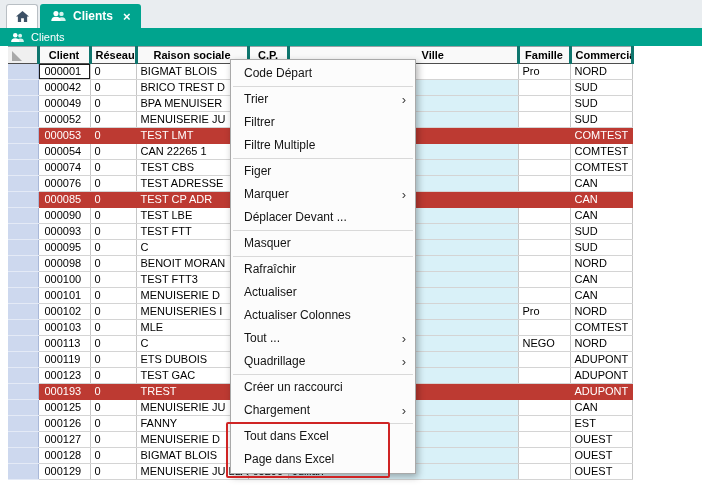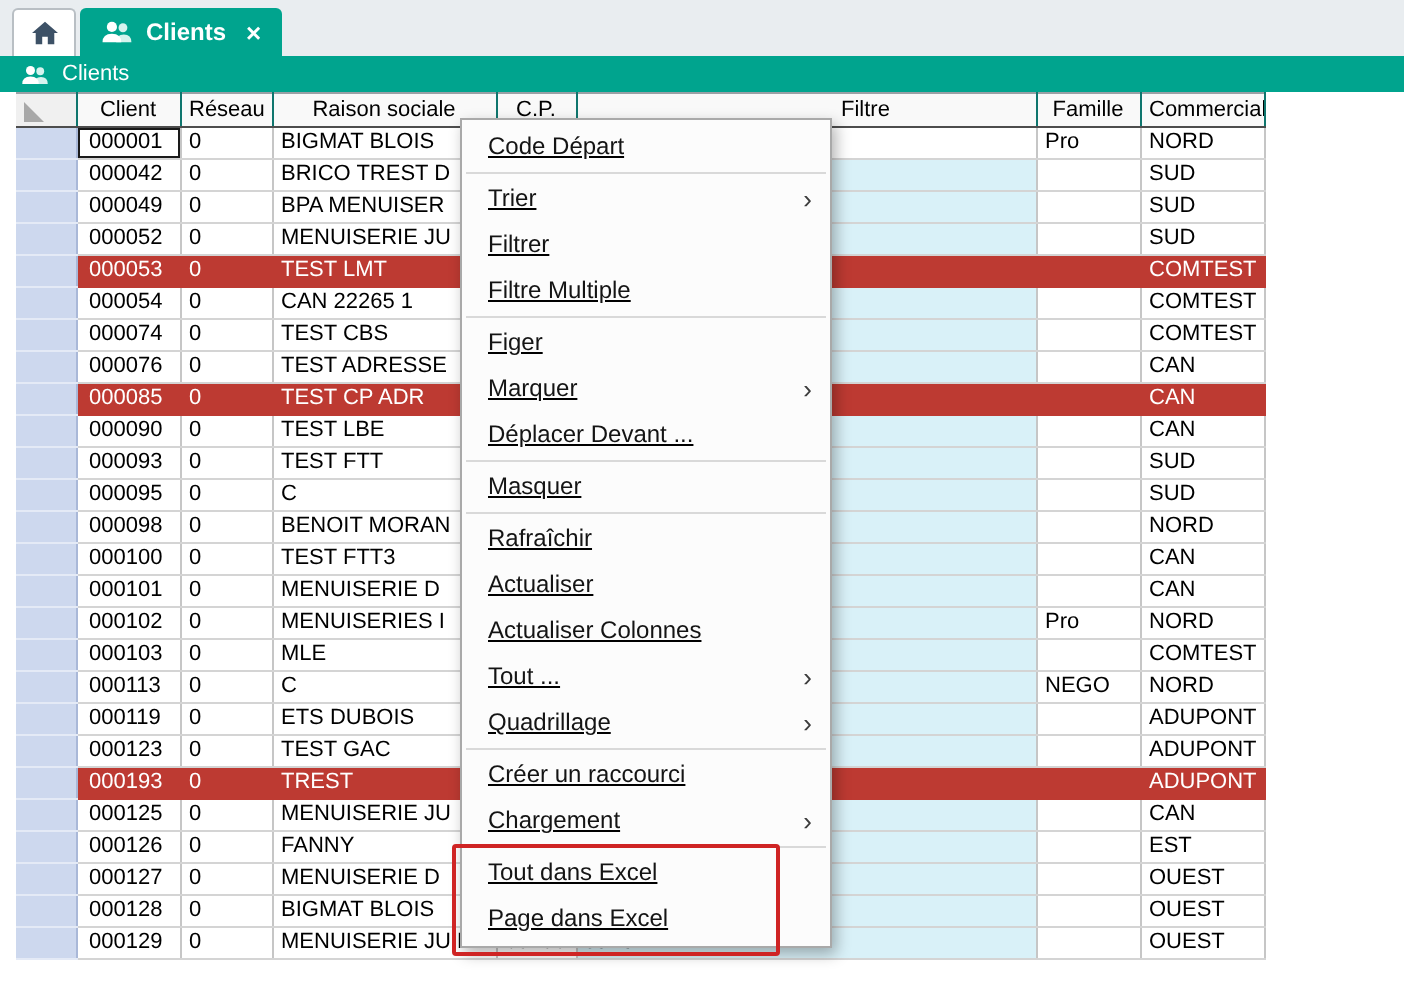--- a/index.html
+++ b/index.html
@@ -16,36 +16,36 @@
     gap:6px;padding:0 10px;margin-left:2px;color:#fff;font-weight:bold;font-size:12px;}
   .tab-close{font-size:13px;font-weight:bold;margin-left:4px;line-height:1;}
   
   .toolbar{height:18px;background:var(--teal,#00a48e);display:flex;align-items:center;gap:6px;
     padding-left:10px;color:#fff;font-size:11px;}
   
   .grid-wrap{position:absolute;top:46px;left:0;right:0;bottom:0;background:#fff;padding-left:8px;box-sizing:border-box;}
   table.grid{border-collapse:collapse;table-layout:fixed;width:624px;font-size:11px;color:#000;}
   th,td{height:15px;line-height:15px;padding:0 4px;overflow:hidden;white-space:nowrap;
     border-right:1px solid #c6c6c6;border-bottom:1px solid #d4d4d4;box-sizing:content-box;}
-  th{height:16px;background:#f9f9f9;font-weight:normal;text-align:center;
-    border-bottom:1px solid #4d4d4d;border-right:1px solid #0f766e;border-top:1px solid #9aa0a5;}
+  th{height:16px;background:#f9f9f9;font-weight:bold;text-align:center;
+    border-bottom:1px solid #4d4d4d;border-right:3px solid #0f766e;border-top:1px solid #9aa0a5;}
   th.sel-h{background:#f0f0f0;position:relative;}
   .corner-tri{position:absolute;left:4px;bottom:2px;width:0;height:0;
     border-right:10px solid transparent;border-bottom:10px solid #a8a8a8;}
   td.sel{background:var(--selector,#cdd8ee);border-right:1px solid #a9b8d8;border-bottom:1px solid #e4eaf6;}
   td.c-client{padding-left:6px;}
   td.c-ville{background:var(--cyan_cell,#d9f1f8);}
   th.ville-h{text-align:left;padding-left:132px;}
   tr.red td:not(.sel){background:var(--red_row,#bd3a32);color:#fff;
     border-right-color:var(--red_row,#bd3a32);border-bottom-color:var(--red_row,#bd3a32);}
   tr.current td.c-ville{background:#ffffff;}
   td.focused, tr.current td.c-client{box-shadow:inset 0 0 0 1px #1a1a1a;}
   
   .context-menu{position:absolute;left:230px;top:59px;width:186px;background:#fcfcfc;
-    border:1px solid #a9a9a9;box-shadow:2px 3px 7px rgba(0,0,0,.30);padding:2px 0;z-index:10;box-sizing:border-box;text-decoration:underline;}
+    border:1px solid #a9a9a9;box-shadow:2px 3px 7px rgba(0,0,0,.30);padding:2px 0;z-index:10;box-sizing:border-box;}
   .menu-item{height:23px;line-height:23px;padding-left:13px;padding-right:22px;font-size:12px;
     color:#141414;position:relative;overflow:hidden;white-space:nowrap;}
   .mi-arrow{position:absolute;right:9px;top:0;font-size:13px;color:#3c3c3c;}
   .menu-sep{height:1px;background:#d9d9d9;margin:1px 2px;}
   
   .annotation{position:absolute;left:226px;top:422px;width:160px;height:52px;
     border:2px solid var(--annotation_red,#cf2424);border-radius:2px;z-index:20;pointer-events:none;}
   
   .icon-svg{display:block;}
 </style>
@@ -100,21 +100,21 @@
     </colgroup>
     <thead>
       <tr>
         <th class="sel-h">
           <span class="corner-tri"></span>
         </th>
         <th>Client</th>
         <th>Réseau</th>
         <th>Raison sociale</th>
         <th>C.P.</th>
-        <th class="ville-h">Filtre</th>
+        <th class="ville-h">Ville</th>
         <th>Famille</th>
         <th>Commercial</th>
       </tr>
     </thead>
     <tbody>
         <tr class="current">
     <td class="sel"></td>
     <td class="c-client">000001</td>
     <td class="c-reseau">0</td>
     <td class="c-raison">BIGMAT BLOIS</td>

